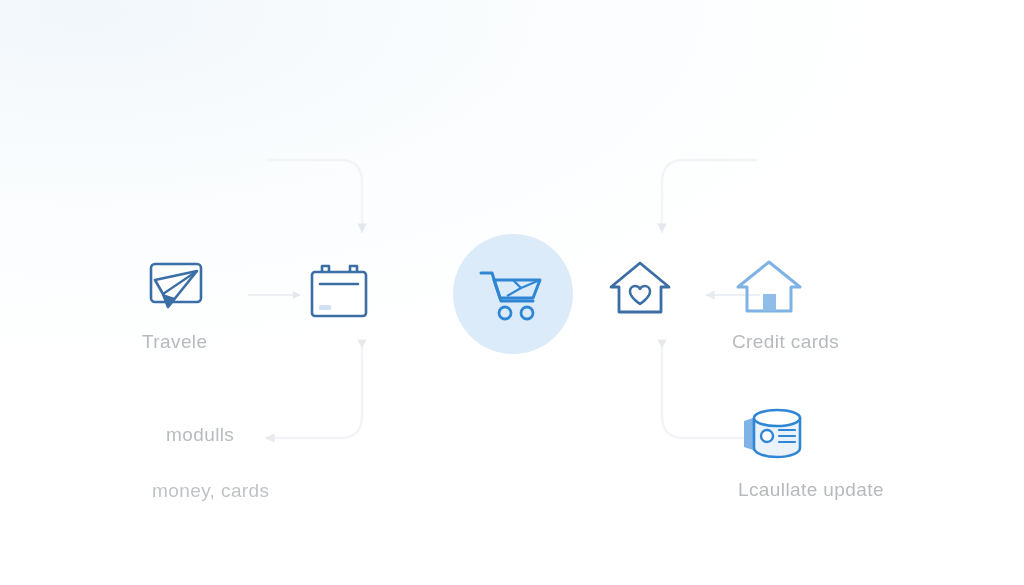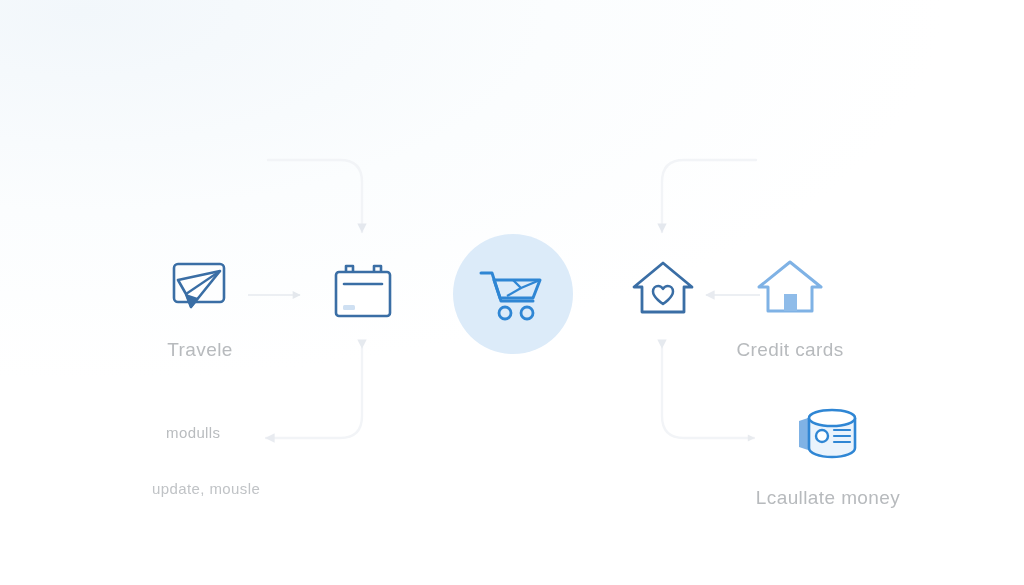--- a/index.html
+++ b/index.html
@@ -33,23 +33,22 @@
     width: 1024px;
     height: 585px;
     pointer-events: none;
   }
 
   
   .node {
     position: absolute;
     display: flex;
     flex-direction: column;
-    align-items: center;
+    align-items: flex-start;
     justify-content: flex-start;
-    gap: 8px;
   }
   .node .glyph {
     display: block;
     line-height: 0;
   }
   .node .caption {
     margin-top: 9px;
     font-size: 19px;
     letter-spacing: 0.4px;
     color: #b7babd;
@@ -61,21 +60,21 @@
   #node-travel      { left: 142px; top: 258px; width: 116px; }
   #node-calendar    { left: 305px; top: 262px; width: 116px; }
   #node-home-heart  { left: 605px; top: 258px; width: 116px; }
   #node-home-door   { left: 732px; top: 256px; width: 116px; }
   #node-database    { left: 738px; top: 405px; width: 180px; }
   #node-database .caption { margin-top: 18px; }
 
   
   .text-label {
     position: absolute;
-    font-size: 15px;
+    font-size: 19px;
     letter-spacing: 0.4px;
     color: #b9bcbf;
     white-space: nowrap;
     text-align: right;
   }
   #label-modulls     { left: 166px; top: 424px; }
   #label-money       { left: 152px; top: 480px; color: #c0c3c6; }
 
   
   #hub {
@@ -212,19 +211,19 @@
         <path d="M16,13 L16,43 C16,48 26,52 39,52 C52,52 62,48 62,43 L62,13" fill="#eaf3fc" stroke="#2f86d4" stroke-width="2.6" stroke-linejoin="round"></path>
         <ellipse cx="39" cy="13" rx="23" ry="8" fill="#ffffff" stroke="#2f86d4" stroke-width="2.6"></ellipse>
 
         <circle cx="29" cy="31" r="6" fill="#ffffff" stroke="#2f86d4" stroke-width="2.4"></circle>
 
         <line x1="41" y1="25" x2="57" y2="25" stroke="#2f86d4" stroke-width="2.2" stroke-linecap="round"></line>
         <line x1="41" y1="31" x2="57" y2="31" stroke="#2f86d4" stroke-width="2.2" stroke-linecap="round"></line>
         <line x1="41" y1="37" x2="57" y2="37" stroke="#2f86d4" stroke-width="2.2" stroke-linecap="round"></line>
       </svg>
     </span>
-    <span class="caption">Lcaullate money</span>
+    <span class="caption">Lcaullate update</span>
   </div>
 
   <div class="text-label" id="label-modulls">modulls</div>
-  <div class="text-label" id="label-money">update, mousle</div>
+  <div class="text-label" id="label-money">money, cards</div>
 
 </div>
 
 </body></html>

